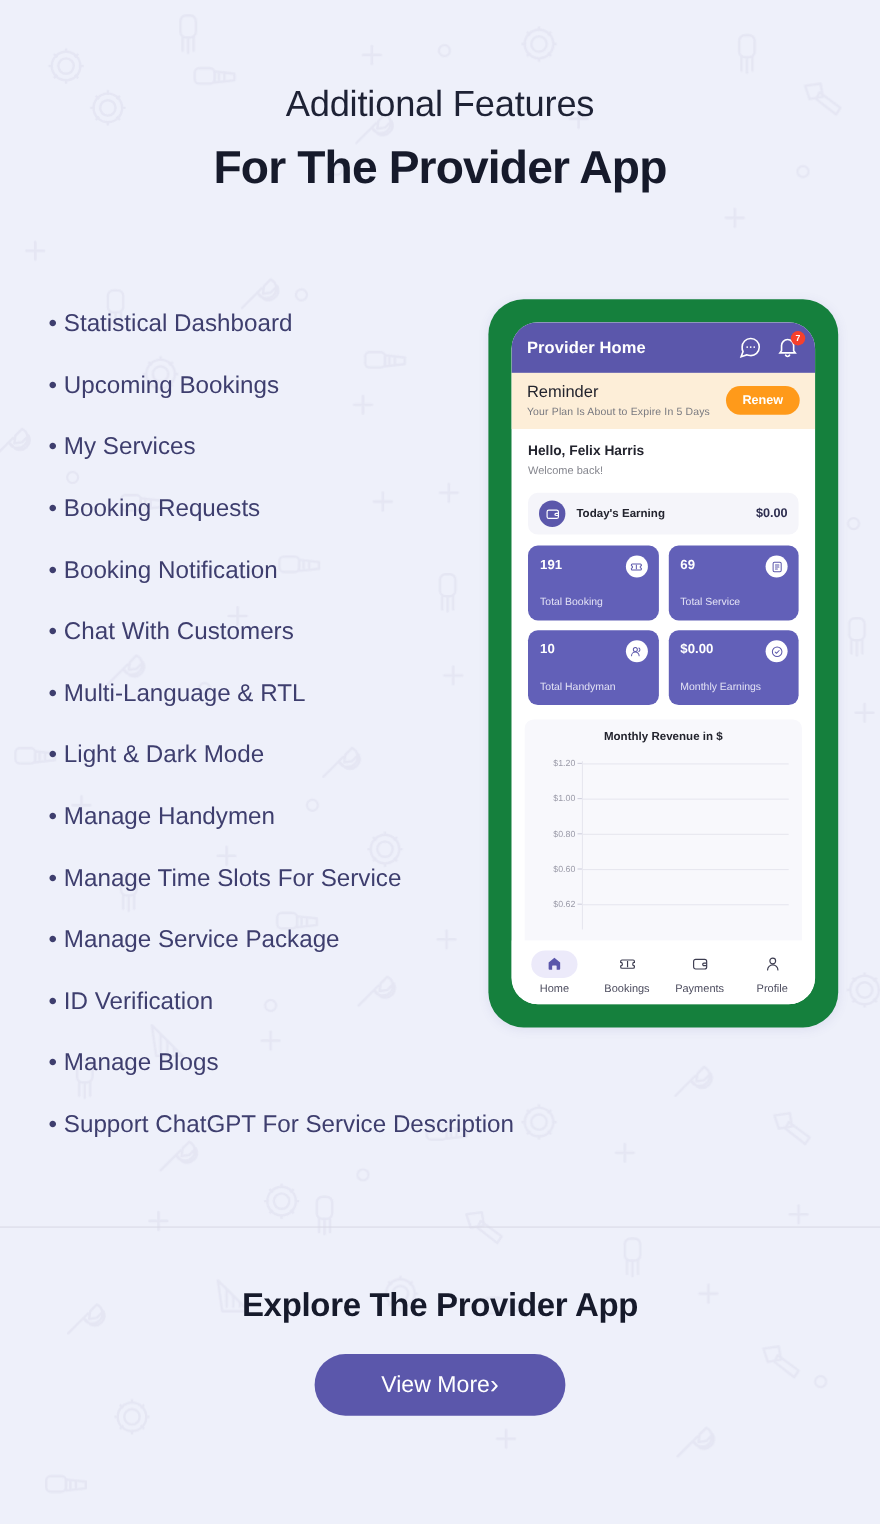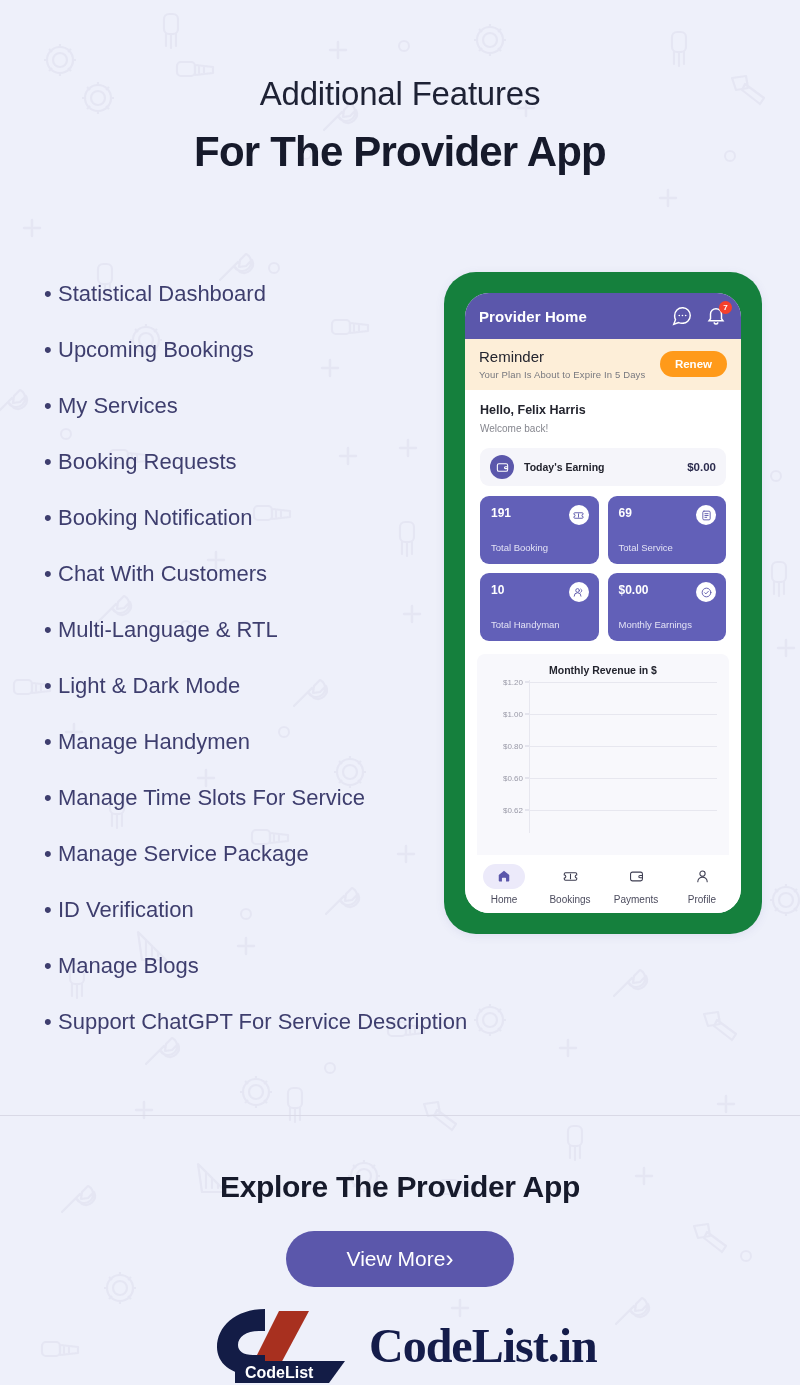--- a/index.html
+++ b/index.html
@@ -160,21 +160,21 @@
   #chart-card {
     margin: 13px 12px 0 12px;
     background: #f8f8fc;
     border-radius: 8px;
     flex: 1 1 auto;
     padding: 10px 8px 0 8px;
     min-height: 0;
     overflow: hidden;
   }
   #chart-title { text-align: center; font-size: 10.5px; font-weight: 700; color: #23242e; }
-  #chart-area { position: relative; margin-top: 4px; height: 135px; }
+  #chart-area { position: relative; margin-top: 16px; height: 135px; }
   .ytick {
     position: absolute; left: 0; width: 38px;
     text-align: right;
     font-size: 8px; color: #9a9aa8;
     transform: translateY(-50%);
   }
   .gridline {
     position: absolute; left: 44px; right: 4px;
     height: 1px; background: #e7e7ef;
   }
@@ -581,23 +581,14 @@
 
   <div id="divider"></div>
 
   <div id="explore-title">Explore The Provider App</div>
 
   <button id="view-more">
     <span>View More</span>
     <span style="font-size:24px;line-height:1;">›</span>
   </button>
 
-  <div id="logo">
-    <svg width="170" height="80" viewBox="0 0 170 80">
-      <path d="M74 6 L104 6 L74 62 L46 62 Z" fill="#a8301f"></path>
-      <path d="M60 4 C30 4 12 22 12 42 C12 58 26 70 48 70 L60 70 L60 50 L48 50 C38 50 33 46 33 40 C33 32 41 26 54 26 L60 26 Z" fill="#131c46"></path>
-      <path d="M30 56 L140 56 L124 78 L30 78 Z" fill="#131c46"></path>
-      <text x="40" y="73" font-family="Liberation Sans, sans-serif" font-size="16" font-weight="700" fill="#ffffff">CodeList</text>
-    </svg>
-    <span id="logo-wordmark">CodeList.in</span>
-  </div>
 
 </div>
 
 </body></html>

